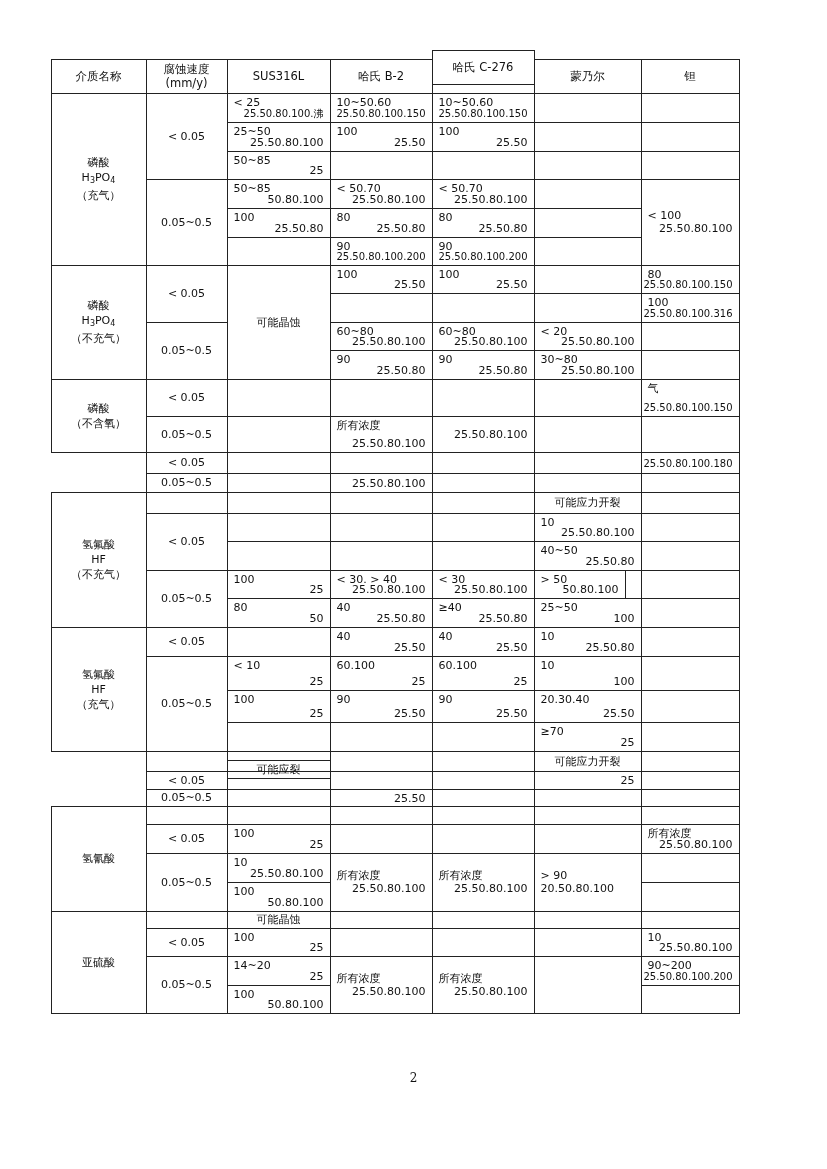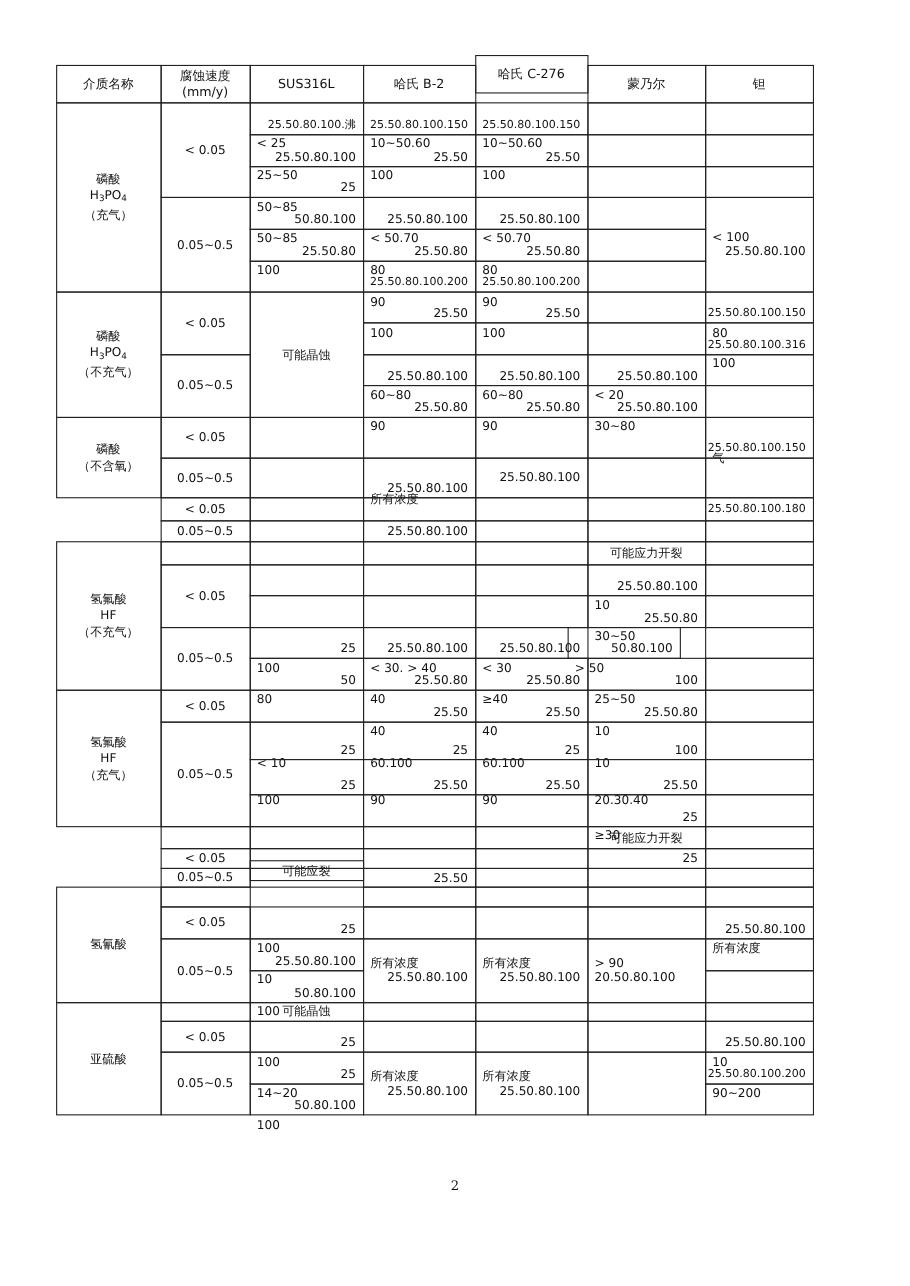--- a/index.html
+++ b/index.html
@@ -1,21 +1,21 @@
 <!DOCTYPE html>
 <html><head>
 <meta charset="utf-8">
 <style>
   html,body{margin:0;padding:0;background:#fff;}
   body{width:827px;height:1169px;position:relative;overflow:hidden;font-family:"DejaVu Sans","Liberation Sans",sans-serif;color:#111;}
   #tbl{position:absolute;left:0;top:0;width:827px;height:1169px;}
   .c{position:absolute;box-sizing:border-box;border:1px solid #222;margin:-0.5px 0 0 -0.5px;font-size:11px;line-height:13px;}
   .ctr{display:flex;align-items:center;justify-content:center;text-align:center;}
   .hdr{font-size:11.5px;}
-  .l1{position:absolute;left:6px;top:2px;white-space:nowrap;margin-top:28px;}
+  .l1{position:absolute;left:6px;top:2px;white-space:nowrap;}
   .l2{position:absolute;right:6px;bottom:2px;white-space:nowrap;}
   .small{font-size:10px;}
   .stack{display:flex;flex-direction:column;align-items:center;line-height:15px;}
   .pg{position:absolute;left:0;width:827px;top:1071px;text-align:center;font-family:"DejaVu Serif","Liberation Serif",serif;font-size:12px;}
   sub{font-size:8px;vertical-align:-2px;}
 </style>
 </head>
 <body>
 
 <div id="tbl">
@@ -314,37 +314,37 @@
       <div class="c" style="left: 432px; top: 513px; width: 103px; height: 29px;"></div>
       <div class="c" style="left: 534px; top: 513px; width: 108px; height: 29px;">
         <span class="l1">10</span>
         <span class="l2">25.50.80.100</span>
       </div>
       <div class="c" style="left: 641px; top: 513px; width: 99px; height: 29px;"></div>
       <div class="c" style="left: 227px; top: 541px; width: 104px; height: 30px;"></div>
       <div class="c" style="left: 330px; top: 541px; width: 103px; height: 30px;"></div>
       <div class="c" style="left: 432px; top: 541px; width: 103px; height: 30px;"></div>
       <div class="c" style="left: 534px; top: 541px; width: 108px; height: 30px;">
-        <span class="l1">30~50</span>
+        <span class="l1">40~50</span>
         <span class="l2">25.50.80</span>
       </div>
       <div class="c" style="left: 641px; top: 541px; width: 99px; height: 30px;"></div>
       <div class="c" style="left: 227px; top: 570px; width: 104px; height: 29px;">
         <span class="l1">100</span>
         <span class="l2">25</span>
       </div>
       <div class="c" style="left: 330px; top: 570px; width: 103px; height: 29px;">
         <span class="l1">&lt; 30. &gt; 40</span>
         <span class="l2">25.50.80.100</span>
       </div>
       <div class="c" style="left: 432px; top: 570px; width: 103px; height: 29px;">
         <span class="l1">&lt; 30</span>
         <span class="l2">25.50.80.100</span>
       </div>
-      <div class="c" style="left: 516px; top: 570px; width: 103px; height: 29px; text-align: center;">
+      <div class="c" style="left: 534px; top: 570px; width: 92px; height: 29px; text-align: center;">
         <span class="l1">&gt; 50</span>
         <span class="l2">50.80.100</span>
       </div>
       <div class="c" style="left: 641px; top: 570px; width: 99px; height: 29px;"></div>
       <div class="c" style="left: 227px; top: 598px; width: 104px; height: 30px;">
         <span class="l1">80</span>
         <span class="l2">50</span>
       </div>
       <div class="c" style="left: 330px; top: 598px; width: 103px; height: 30px;">
         <span class="l1">40</span>
@@ -404,21 +404,21 @@
       </div>
       <div class="c" style="left: 534px; top: 690px; width: 108px; height: 33px;">
         <span class="l1">20.30.40</span>
         <span class="l2">25.50</span>
       </div>
       <div class="c" style="left: 641px; top: 690px; width: 99px; height: 33px;"></div>
       <div class="c" style="left: 227px; top: 722px; width: 104px; height: 30px;"></div>
       <div class="c" style="left: 330px; top: 722px; width: 103px; height: 30px;"></div>
       <div class="c" style="left: 432px; top: 722px; width: 103px; height: 30px;"></div>
       <div class="c" style="left: 534px; top: 722px; width: 108px; height: 30px;">
-        <span class="l1">≥30</span>
+        <span class="l1">≥70</span>
         <span class="l2">25</span>
       </div>
       <div class="c" style="left: 641px; top: 722px; width: 99px; height: 30px;"></div>
       <div class="c" style="left: 146px; top: 751px; width: 82px; height: 21px;"></div>
       <div class="c" style="left: 227px; top: 751px; width: 104px; height: 21px;"></div>
       <div class="c" style="left: 330px; top: 751px; width: 103px; height: 21px;"></div>
       <div class="c" style="left: 432px; top: 751px; width: 103px; height: 21px;"></div>
       <div class="c ctr" style="left: 534px; top: 751px; width: 108px; height: 21px;">
         <span class="">可能应力开裂</span>
       </div>
@@ -431,21 +431,21 @@
       </div>
       <div class="c" style="left: 641px; top: 771px; width: 99px; height: 19px;"></div>
       <div class="c" style="left: 227px; top: 789px; width: 104px; height: 18px;"></div>
       <div class="c" style="left: 330px; top: 789px; width: 103px; height: 18px;">
         <span class="" style="position: absolute; right: 6px; top: 50%; transform: translateY(-50%);">25.50</span>
       </div>
       <div class="c" style="left: 432px; top: 789px; width: 103px; height: 18px;"></div>
       <div class="c" style="left: 534px; top: 789px; width: 108px; height: 18px;"></div>
       <div class="c" style="left: 641px; top: 789px; width: 99px; height: 18px;"></div>
       <div class="c" style="left: 146px; top: 806px; width: 82px; height: 19px;"></div>
-      <div class="c ctr" style="left: 227px; top: 782px; width: 104px; height: 19px; justify-content: center;">
+      <div class="c ctr" style="left: 227px; top: 760px; width: 104px; height: 19px; justify-content: center;">
         <span class="">可能应裂</span>
       </div>
       <div class="c" style="left: 330px; top: 806px; width: 103px; height: 19px;"></div>
       <div class="c" style="left: 432px; top: 806px; width: 103px; height: 19px;"></div>
       <div class="c" style="left: 534px; top: 806px; width: 108px; height: 19px;"></div>
       <div class="c" style="left: 641px; top: 806px; width: 99px; height: 19px;"></div>
       <div class="c" style="left: 227px; top: 824px; width: 104px; height: 30px;">
         <span class="l1">100</span>
         <span class="l2">25</span>
       </div>

